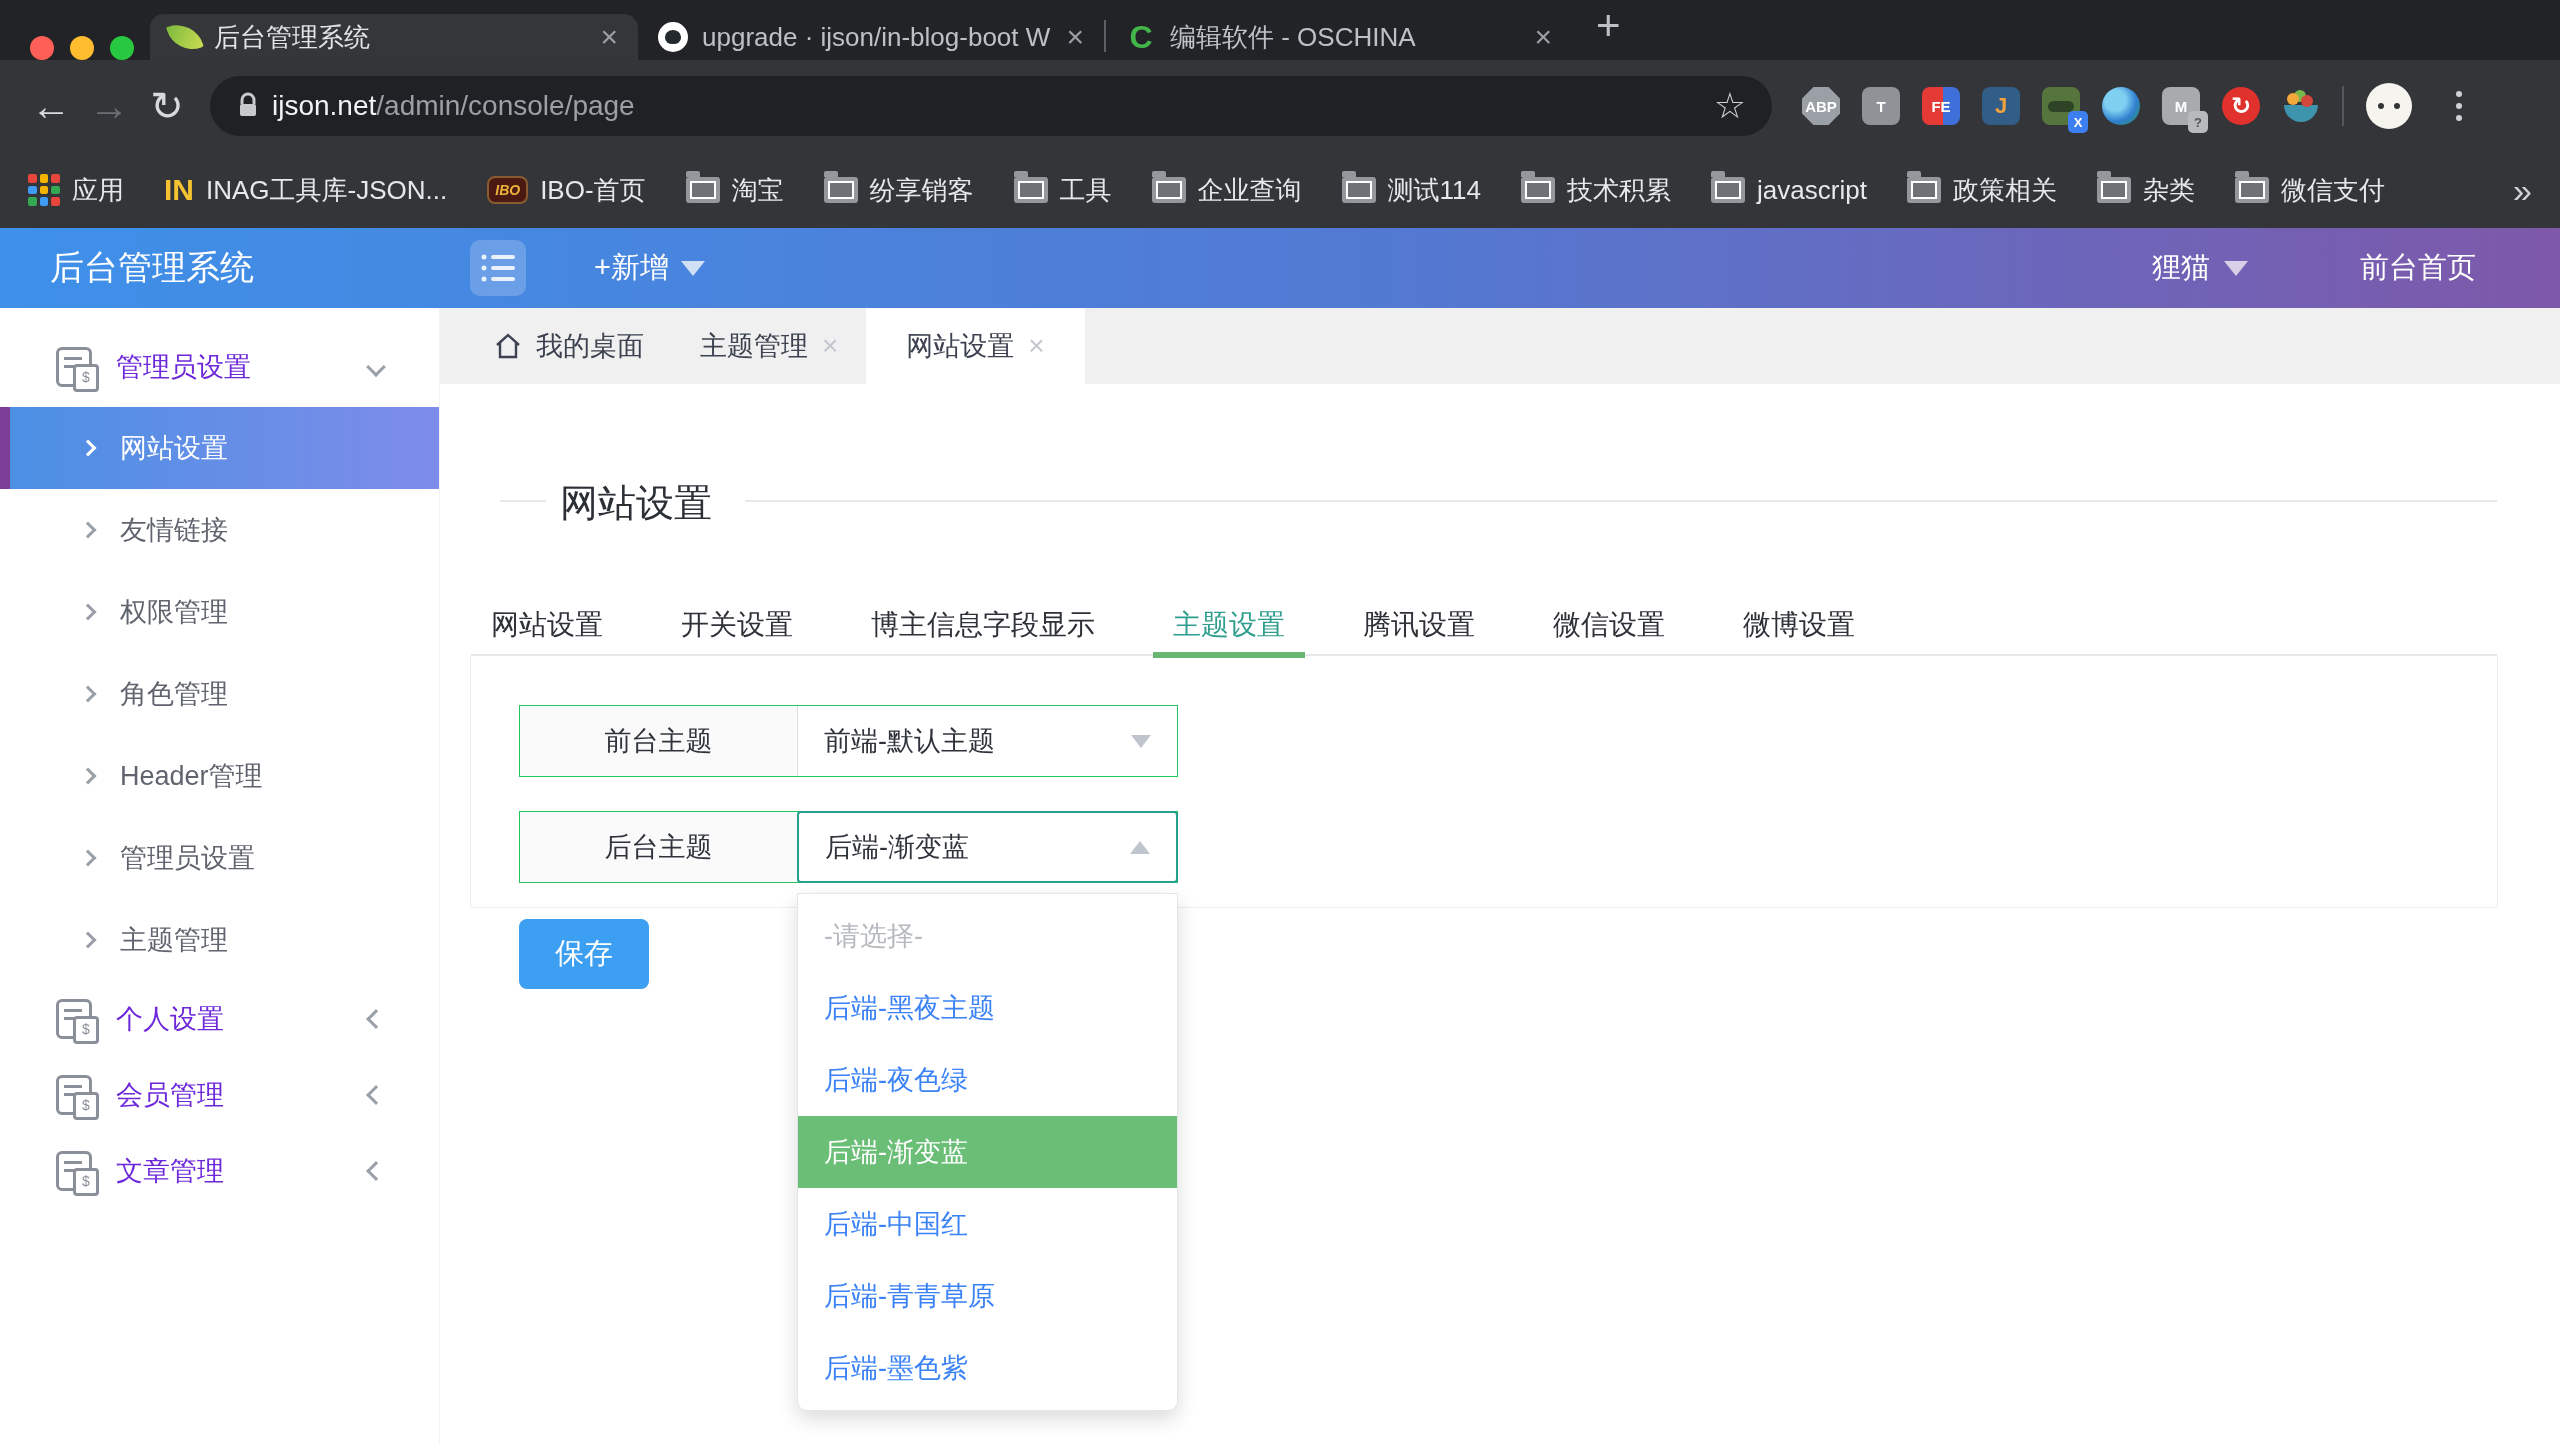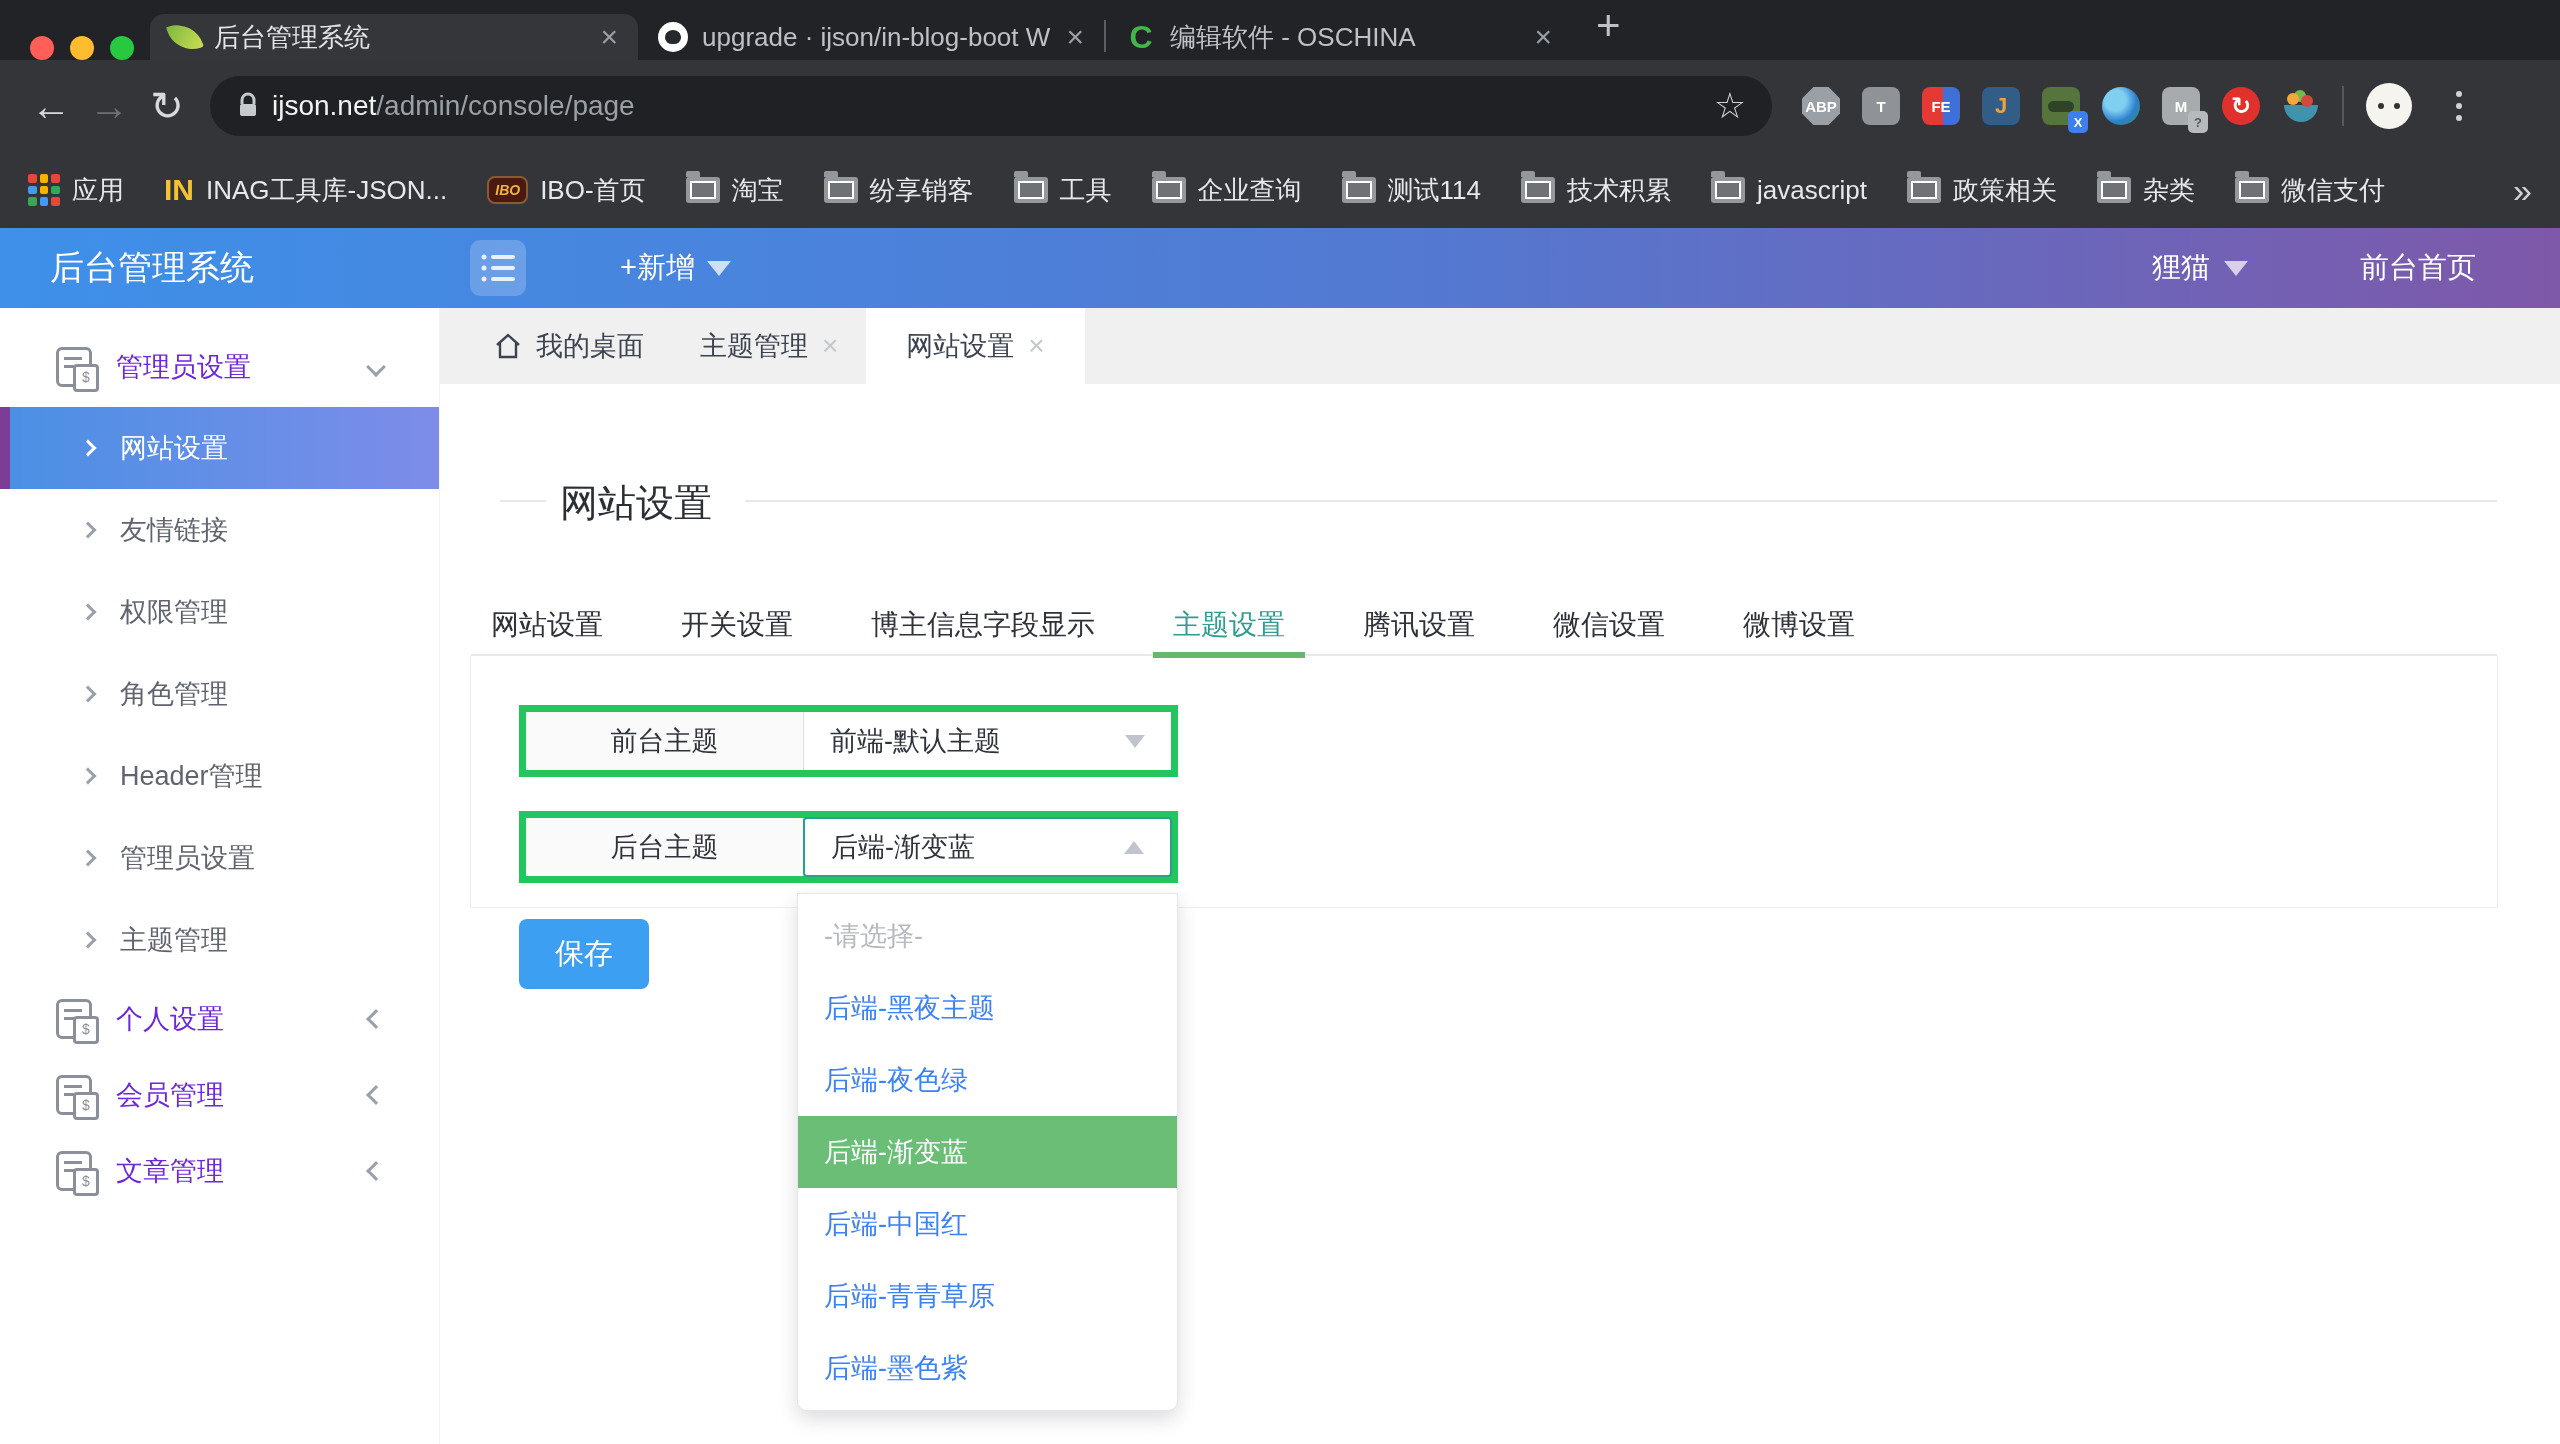--- a/index.html
+++ b/index.html
@@ -62,21 +62,21 @@
   .appsgrid { width:32px; height:32px; display:grid; grid-template-columns:repeat(3,1fr); gap:3px; }
   .appsgrid i { border-radius:2px; }
   .glyph-in { color:#f5c331; font-weight:bold; font-size:30px; font-style:normal; }
   .glyph-ibo { background:#4a1a12; color:#f0b43c; font-size:14px; font-weight:bold; border-radius:8px; padding:4px 6px; border:2px solid #8a5a30; }
   .overflow { margin-left:auto; font-size:34px; color:#cfd2d6; }
 
   
   .appheader { height:80px; background:linear-gradient(90deg,#3e90e9 0%,#5379d2 55%,#7e58a9 100%); display:flex; align-items:center; color:#fff; }
   .brand { margin-left:50px; font-size:34px; width:340px; }
   .menubtn { width:56px; height:56px; border-radius:10px; background:rgba(255,255,255,.2); margin-left:80px; display:flex; align-items:center; justify-content:center; }
-  .addbtn { margin-left:94px; font-size:29px; display:flex; align-items:center; gap:12px; }
+  .addbtn { margin-left:68px; font-size:29px; display:flex; align-items:center; gap:12px; }
   .tri-dn { width:0; height:0; border-left:12px solid transparent; border-right:12px solid transparent; border-top:15px solid #cfe0f5; }
   .userbox { margin-left:auto; display:flex; align-items:center; gap:14px; font-size:29px; }
   .userbox .tri-dn { border-top-color:#d9d0e8; }
   .frontlink { margin:0 84px 0 112px; font-size:29px; }
 
   
   .bodyrow { display:flex; height:1136px; }
   .sidebar { width:440px; background:#fff; border-right:1px solid #f2f2f2; padding-top:19px; }
   .sgroup { height:80px; display:flex; align-items:center; padding:0 56px; color:#6d28d9; font-size:27px; }
   .sgroup.low { height:76px; }
@@ -108,21 +108,21 @@
   .tline { position:absolute; top:116px; left:305px; width:1752px; height:2px; background:#e8e8e8; }
   .ptitle { position:absolute; top:94px; left:120px; font-size:38px; color:#2b2f36; }
 
   .ctabs { position:absolute; top:212px; left:31px; width:2026px; height:60px; border-bottom:2px solid #e6e8eb; display:flex; }
   .ctab { padding:0 20px; margin-right:38px; display:flex; align-items:center; font-size:28px; color:#2e3138; position:relative; }
   .ctab.active { color:#2f9e8e; }
   .ctab.active::after { content:""; position:absolute; left:0; right:0; bottom:-4px; height:6px; background:#68b770; }
 
   .pane { position:absolute; left:30px; top:272px; width:2028px; height:252px; border:1px solid #ededee; border-top:none; }
 
-  .frow { position:absolute; left:79px; width:659px; height:72px; display:flex; border:7px solid #22c55e; background:#fff; }
+  .frow { position:absolute; left:79px; width:659px; height:72px; display:flex; border:1px solid #22c55e; background:#fff; }
   .frow.r1 { top:321px; } .frow.r2 { top:427px; }
   .flabel { width:278px; background:#fafafa; border-right:1px solid #dcdfe3; display:flex; align-items:center; justify-content:center; font-size:27px; color:#2f333b; }
   .fselect { flex:1; display:flex; align-items:center; padding:0 26px; font-size:27px; color:#2f333b; position:relative; background:#fff; }
   .fselect.open { border:2px solid #27a08c; margin:-1px; border-radius:4px; z-index:3; }
   .caret { position:absolute; right:26px; width:0; height:0; border-left:10px solid transparent; border-right:10px solid transparent; }
   .caret.dn { border-top:13px solid #c0c4cc; }
   .caret.up { border-bottom:13px solid #c0c4cc; }
 
   .savebtn { position:absolute; left:79px; top:535px; width:130px; height:70px; background:#3d9ff2; border:none; border-radius:8px; color:#fff; font-size:29px; font-family:inherit; }
 

